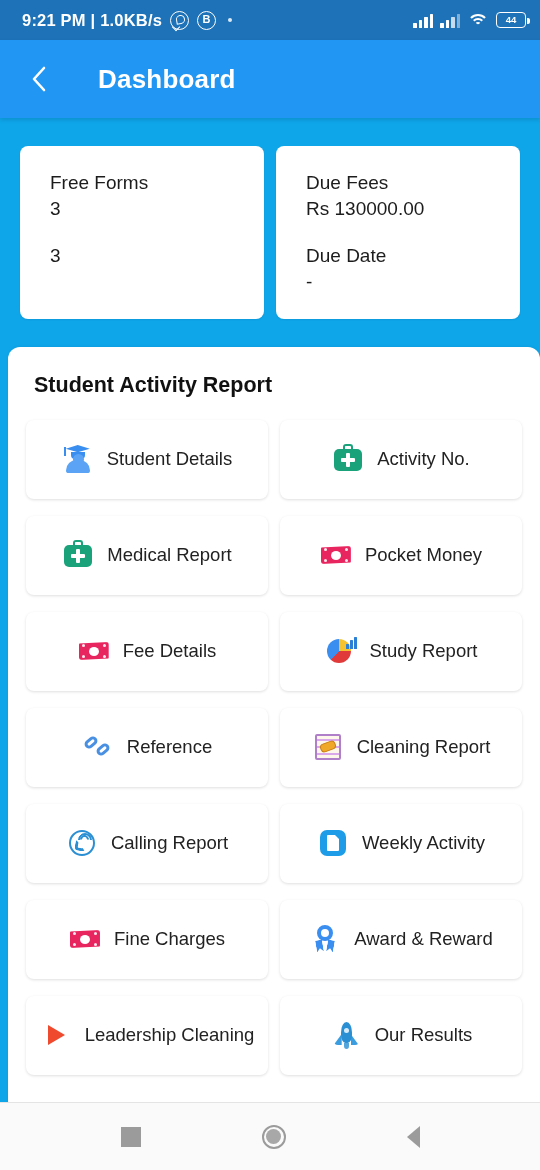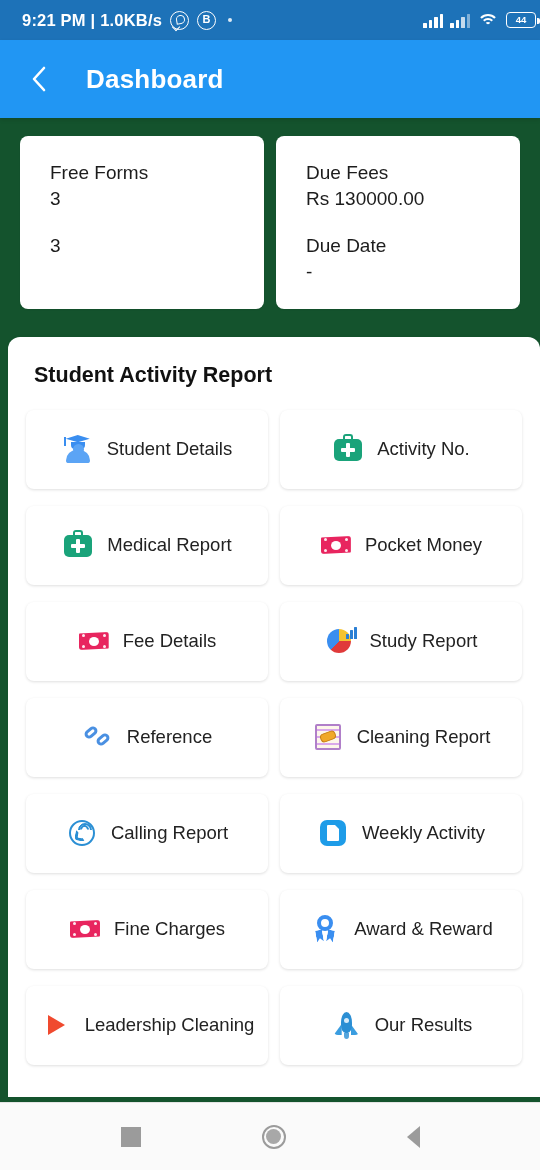--- a/index.html
+++ b/index.html
@@ -8,21 +8,21 @@
     background:#eeeeee;
     font-family:"Liberation Sans", sans-serif;
     overflow:hidden;
   }
   .phone { position:relative; width:540px; height:1170px; background:#efefef; display:flex; flex-direction:column; }
 
   
   .statusbar {
     height:40px; background:#1d72b8; color:#ffffff;
     display:flex; align-items:center; justify-content:space-between;
-    padding:0 4px 0 22px; flex:0 0 40px;
+    padding:0 14px 0 22px; flex:0 0 40px;
   }
   .sb-left { display:flex; align-items:center; gap:8px; }
   .sb-time { font-size:16.5px; font-weight:bold; letter-spacing:.2px; white-space:nowrap; }
   .sb-right { display:flex; align-items:center; gap:7px; }
   .wa-icon, .b-icon {
     width:19px; height:19px; border-radius:50%;
     border:1.8px solid #ffffff; display:inline-block; position:relative;
   }
   .wa-icon::after {
     content:""; position:absolute; left:2px; bottom:-1.5px;
@@ -62,24 +62,24 @@
   .battery b { font-size:9.5px; font-weight:bold; line-height:1; }
 
   
   .appbar {
     height:78px; background:#2196f3; color:#fff;
     display:flex; align-items:center; padding:0 22px; flex:0 0 78px;
     box-shadow:0 2px 4px rgba(0,0,0,.12); position:relative; z-index:5;
   }
   .back-btn { width:34px; height:34px; display:flex; align-items:center; justify-content:center; }
   .back-btn svg { display:block; }
-  .appbar-title { font-size:26px; font-weight:bold; margin-left:30px; letter-spacing:.2px; }
-
-  
-  .content { flex:1; overflow:hidden; background:#14532d; padding-top:18px; }
+  .appbar-title { font-size:26px; font-weight:bold; margin-left:42px; letter-spacing:.2px; }
+
+  
+  .content { flex:1; overflow:hidden; background:#0ea5e9; padding-top:28px; }
 
   .summary-row { display:flex; gap:12px; padding:0 20px; }
   .sum-card {
     flex:1; background:#fff; border-radius:8px; padding:24px 0 24px 30px;
     min-height:160px; box-shadow:0 1px 2px rgba(0,0,0,.07);
   }
   .sum-label { font-size:19px; color:#1c1c1c; line-height:1.35; }
   .sum-value { font-size:19px; color:#1c1c1c; line-height:1.35; }
   .sum-gap { height:22px; }
 

